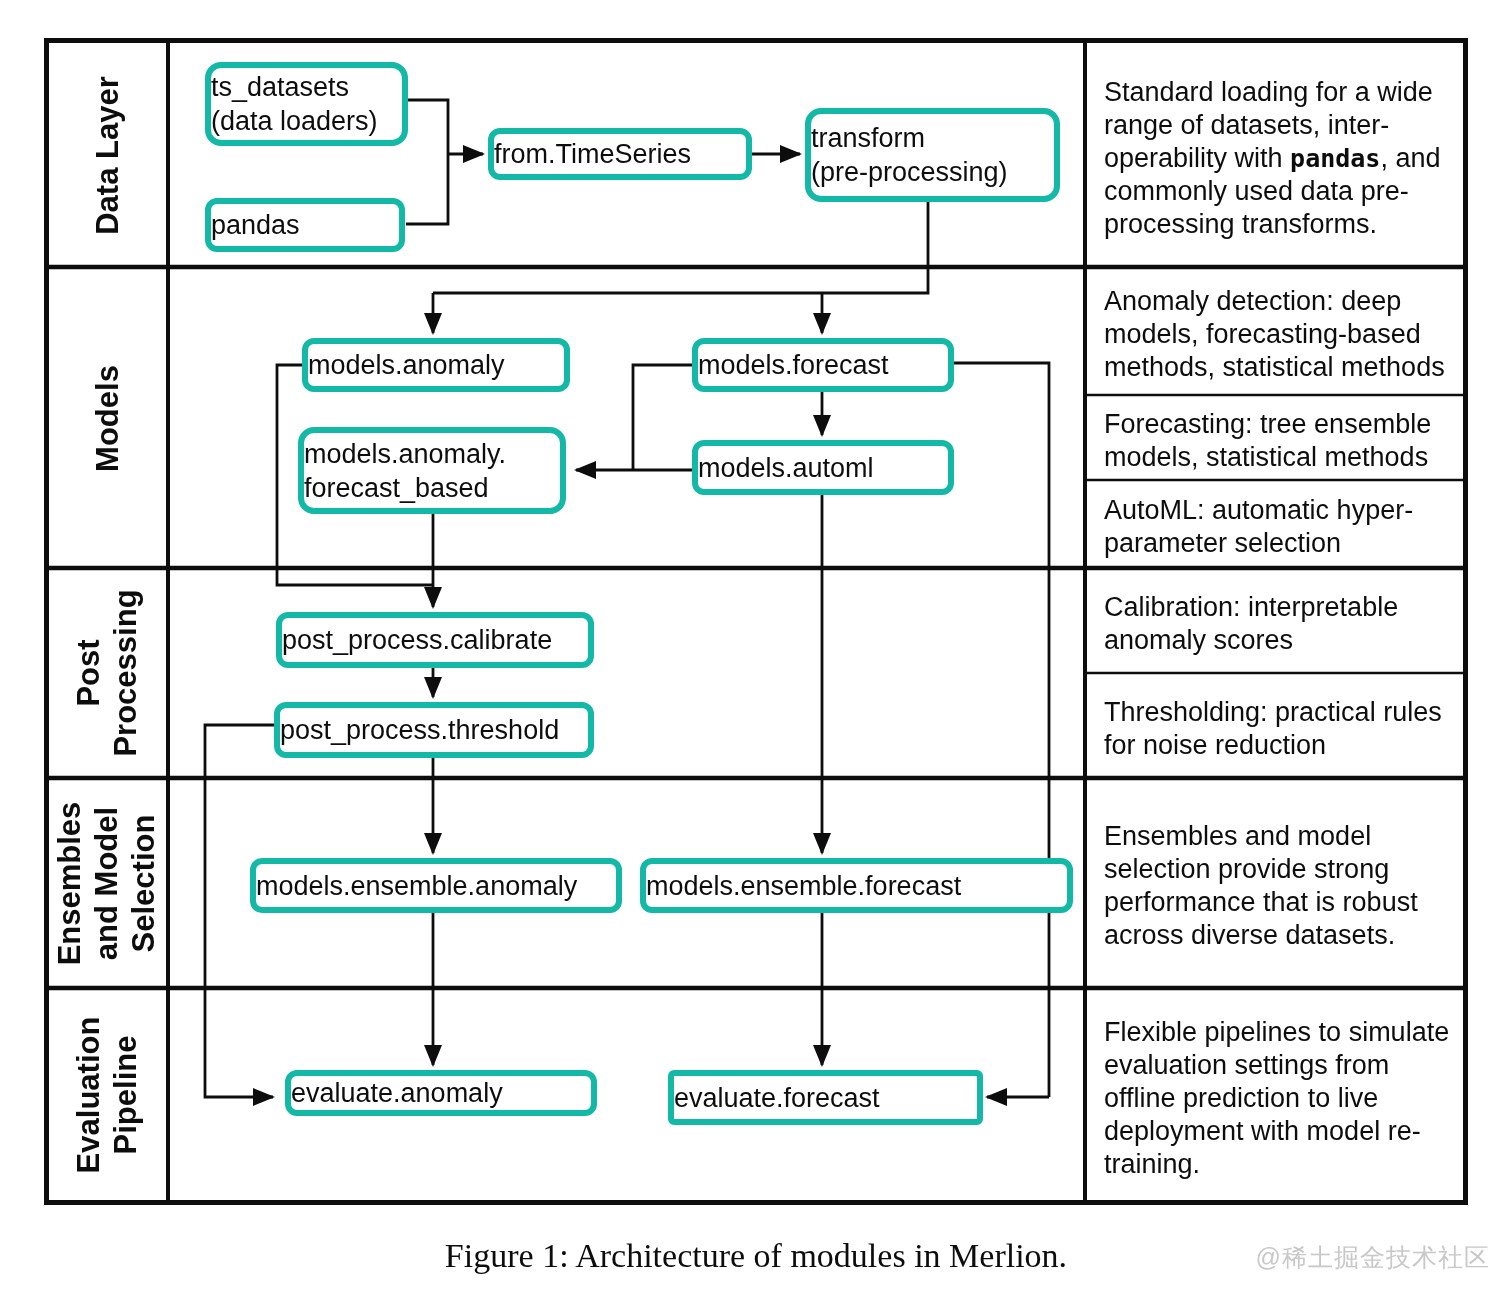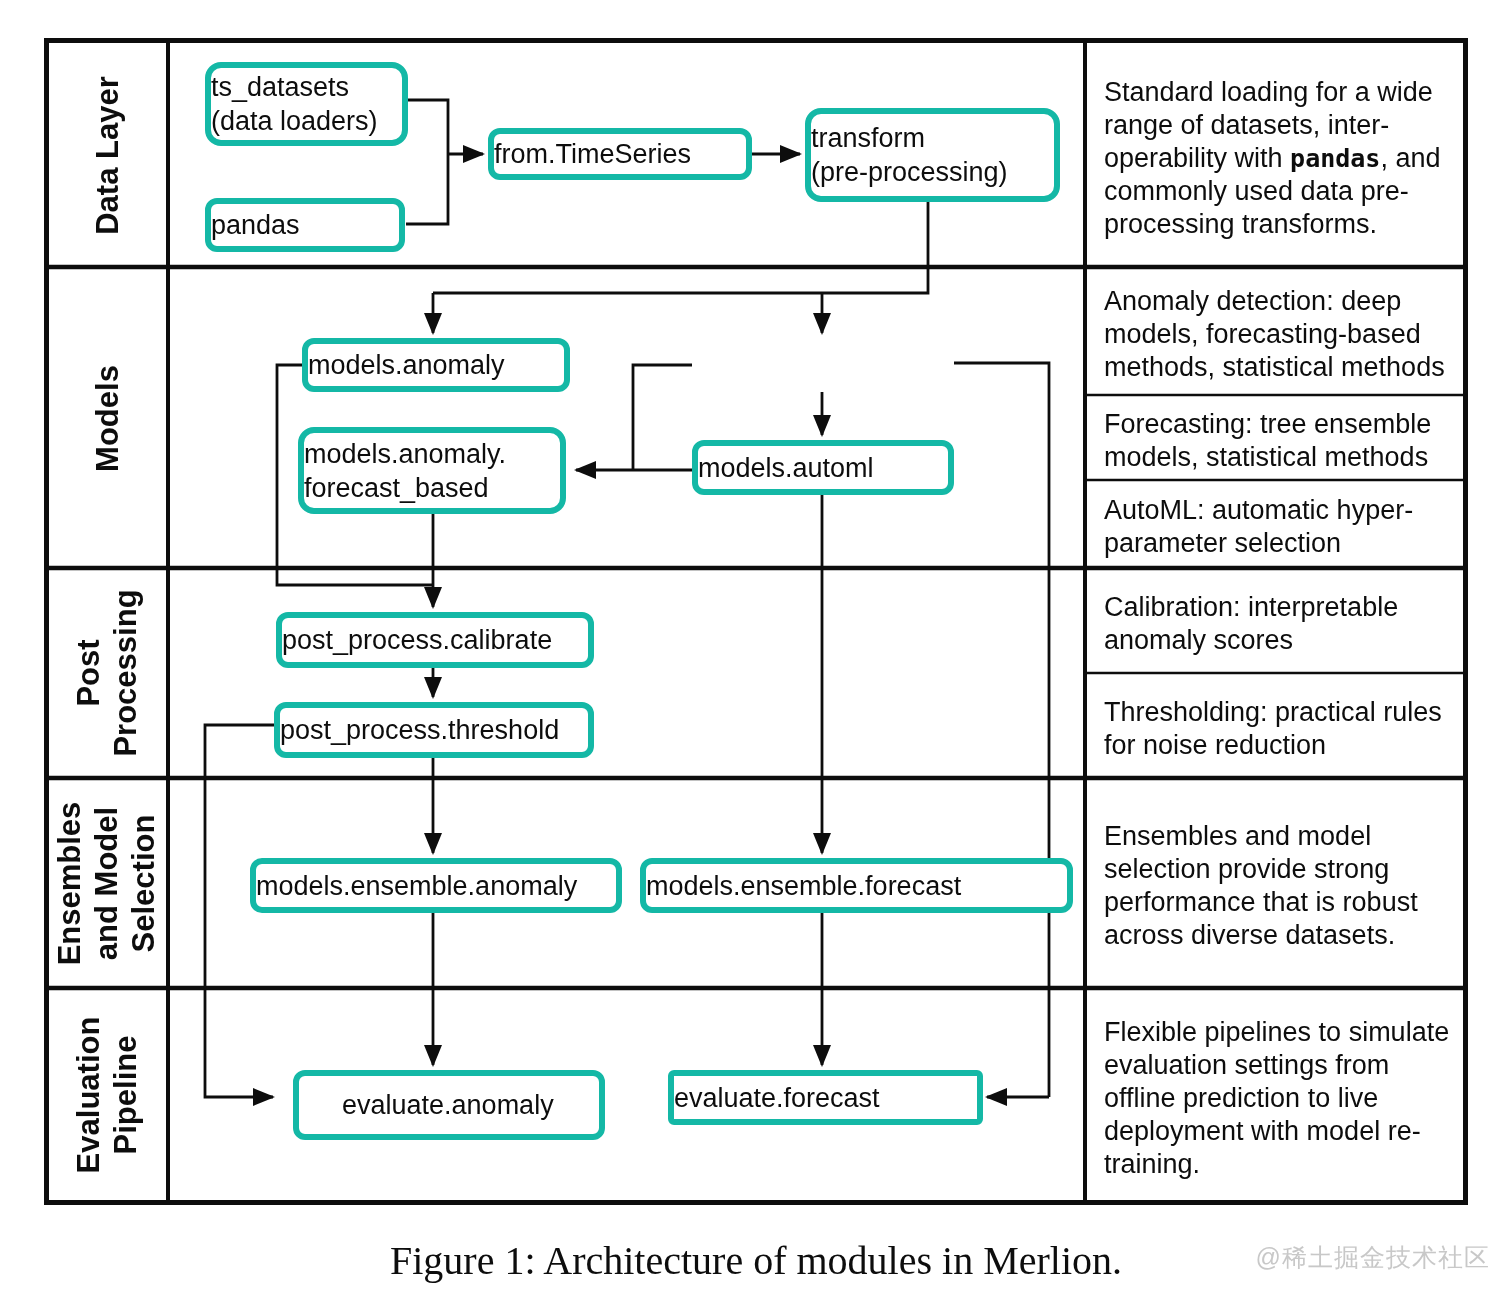--- a/index.html
+++ b/index.html
@@ -9,21 +9,21 @@
   .node{position:absolute;box-sizing:border-box;background:#ffffff;border:6px solid #14b8a6;
         border-radius:12px;display:flex;flex-direction:column;align-items:flex-start;justify-content:center;
         font-size:27px;line-height:34px;text-align:center;z-index:3;}
   .rowlabel{position:absolute;left:46px;width:122px;display:flex;align-items:center;justify-content:center;z-index:2;}
   .rot{transform:rotate(-90deg);font-weight:bold;font-size:31px;line-height:37px;text-align:center;white-space:nowrap;}
   .note{position:absolute;left:1086px;width:378px;box-sizing:border-box;display:flex;align-items:center;
         padding:12px 10px 6px 18px;font-size:27px;line-height:33px;z-index:2;}
   .note p{margin:0;}
   .mono{font-family:"DejaVu Sans Mono","Liberation Mono",monospace;font-weight:bold;font-size:25px;}
   .caption{position:absolute;left:0;top:1237px;width:1512px;text-align:center;
-           font-family:"Liberation Serif",serif;font-size:40px;color:#0d0d0d;z-index:2;}
+           font-family:"Liberation Serif",serif;font-size:34px;color:#0d0d0d;z-index:2;}
   .watermark{position:absolute;right:22px;top:1241px;font-size:25px;color:#c8c8c8;
              letter-spacing:1px;z-index:2;}
 </style>
 </head>
 <body>
 
 <div class="canvas">
 
   <svg class="layer" width="1512" height="1291" viewBox="0 0 1512 1291">
     <defs>
@@ -110,20 +110,23 @@
     <div>from.TimeSeries</div>
   </div>
   <div class="node" style="left:805px;top:108px;width:255px;height:94px;border-radius:16px;">
     <div>transform</div>
     <div>(pre-processing)</div>
   </div>
 
   <div class="node" style="left:302px;top:338px;width:268px;height:54px;">
     <div>models.anomaly</div>
   </div>
+  <div class="node" style="left:692px;top:338px;width:262px;height:54px;">
+    <div>models.forecast</div>
+  </div>
   <div class="node" style="left:298px;top:427px;width:268px;height:87px;border-radius:16px;">
     <div>models.anomaly.</div>
     <div>forecast_based</div>
   </div>
   <div class="node" style="left:692px;top:440px;width:262px;height:55px;">
     <div>models.automl</div>
   </div>
 
   <div class="node" style="left:276px;top:612px;width:318px;height:56px;">
     <div>post_process.calibrate</div>
@@ -132,21 +135,21 @@
     <div>post_process.threshold</div>
   </div>
 
   <div class="node" style="left:250px;top:858px;width:372px;height:55px;">
     <div>models.ensemble.anomaly</div>
   </div>
   <div class="node" style="left:640px;top:858px;width:433px;height:55px;">
     <div>models.ensemble.forecast</div>
   </div>
 
-  <div class="node" style="left:293px;top:1070px;width:312px;height:70px;padding-left:43px;">
+  <div class="node" style="left:285px;top:1070px;width:312px;height:46px;">
     <div>evaluate.anomaly</div>
   </div>
   <div class="node" style="left:668px;top:1070px;width:315px;height:55px;border-radius:6px;">
     <div>evaluate.forecast</div>
   </div>
 
   <div class="note" style="top:43px;height:224px;">
     <p><span>Standard loading for a wide range of datasets, inter-operability with </span><span class="mono">pandas</span><span>, and commonly used data pre-processing transforms.</span></p>
   </div>
   <div class="note" style="top:268px;height:127px;">

